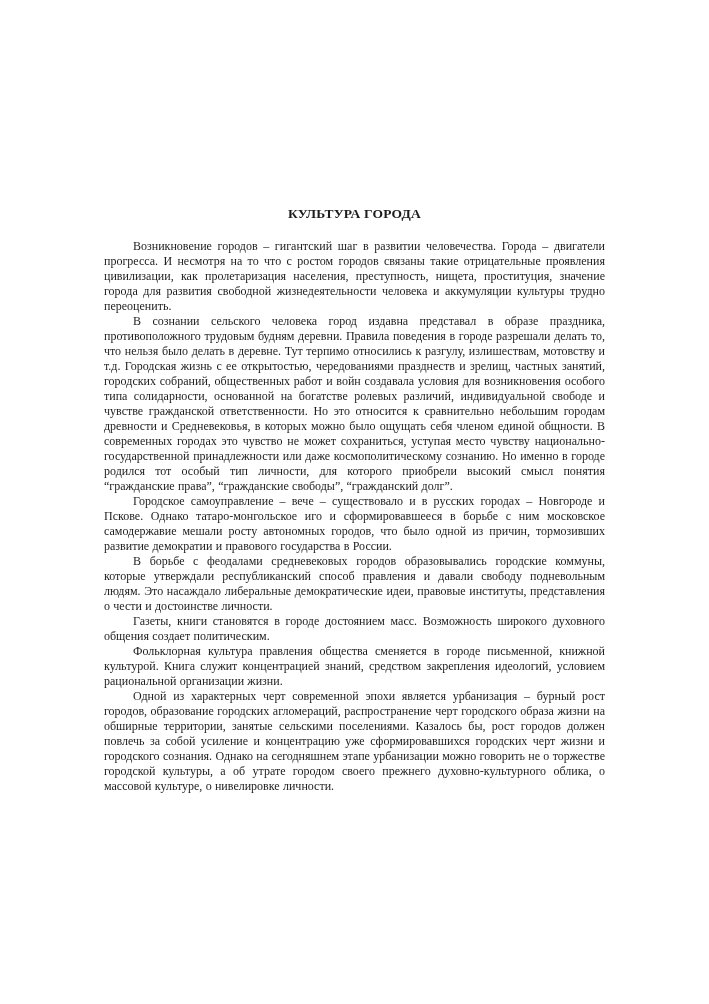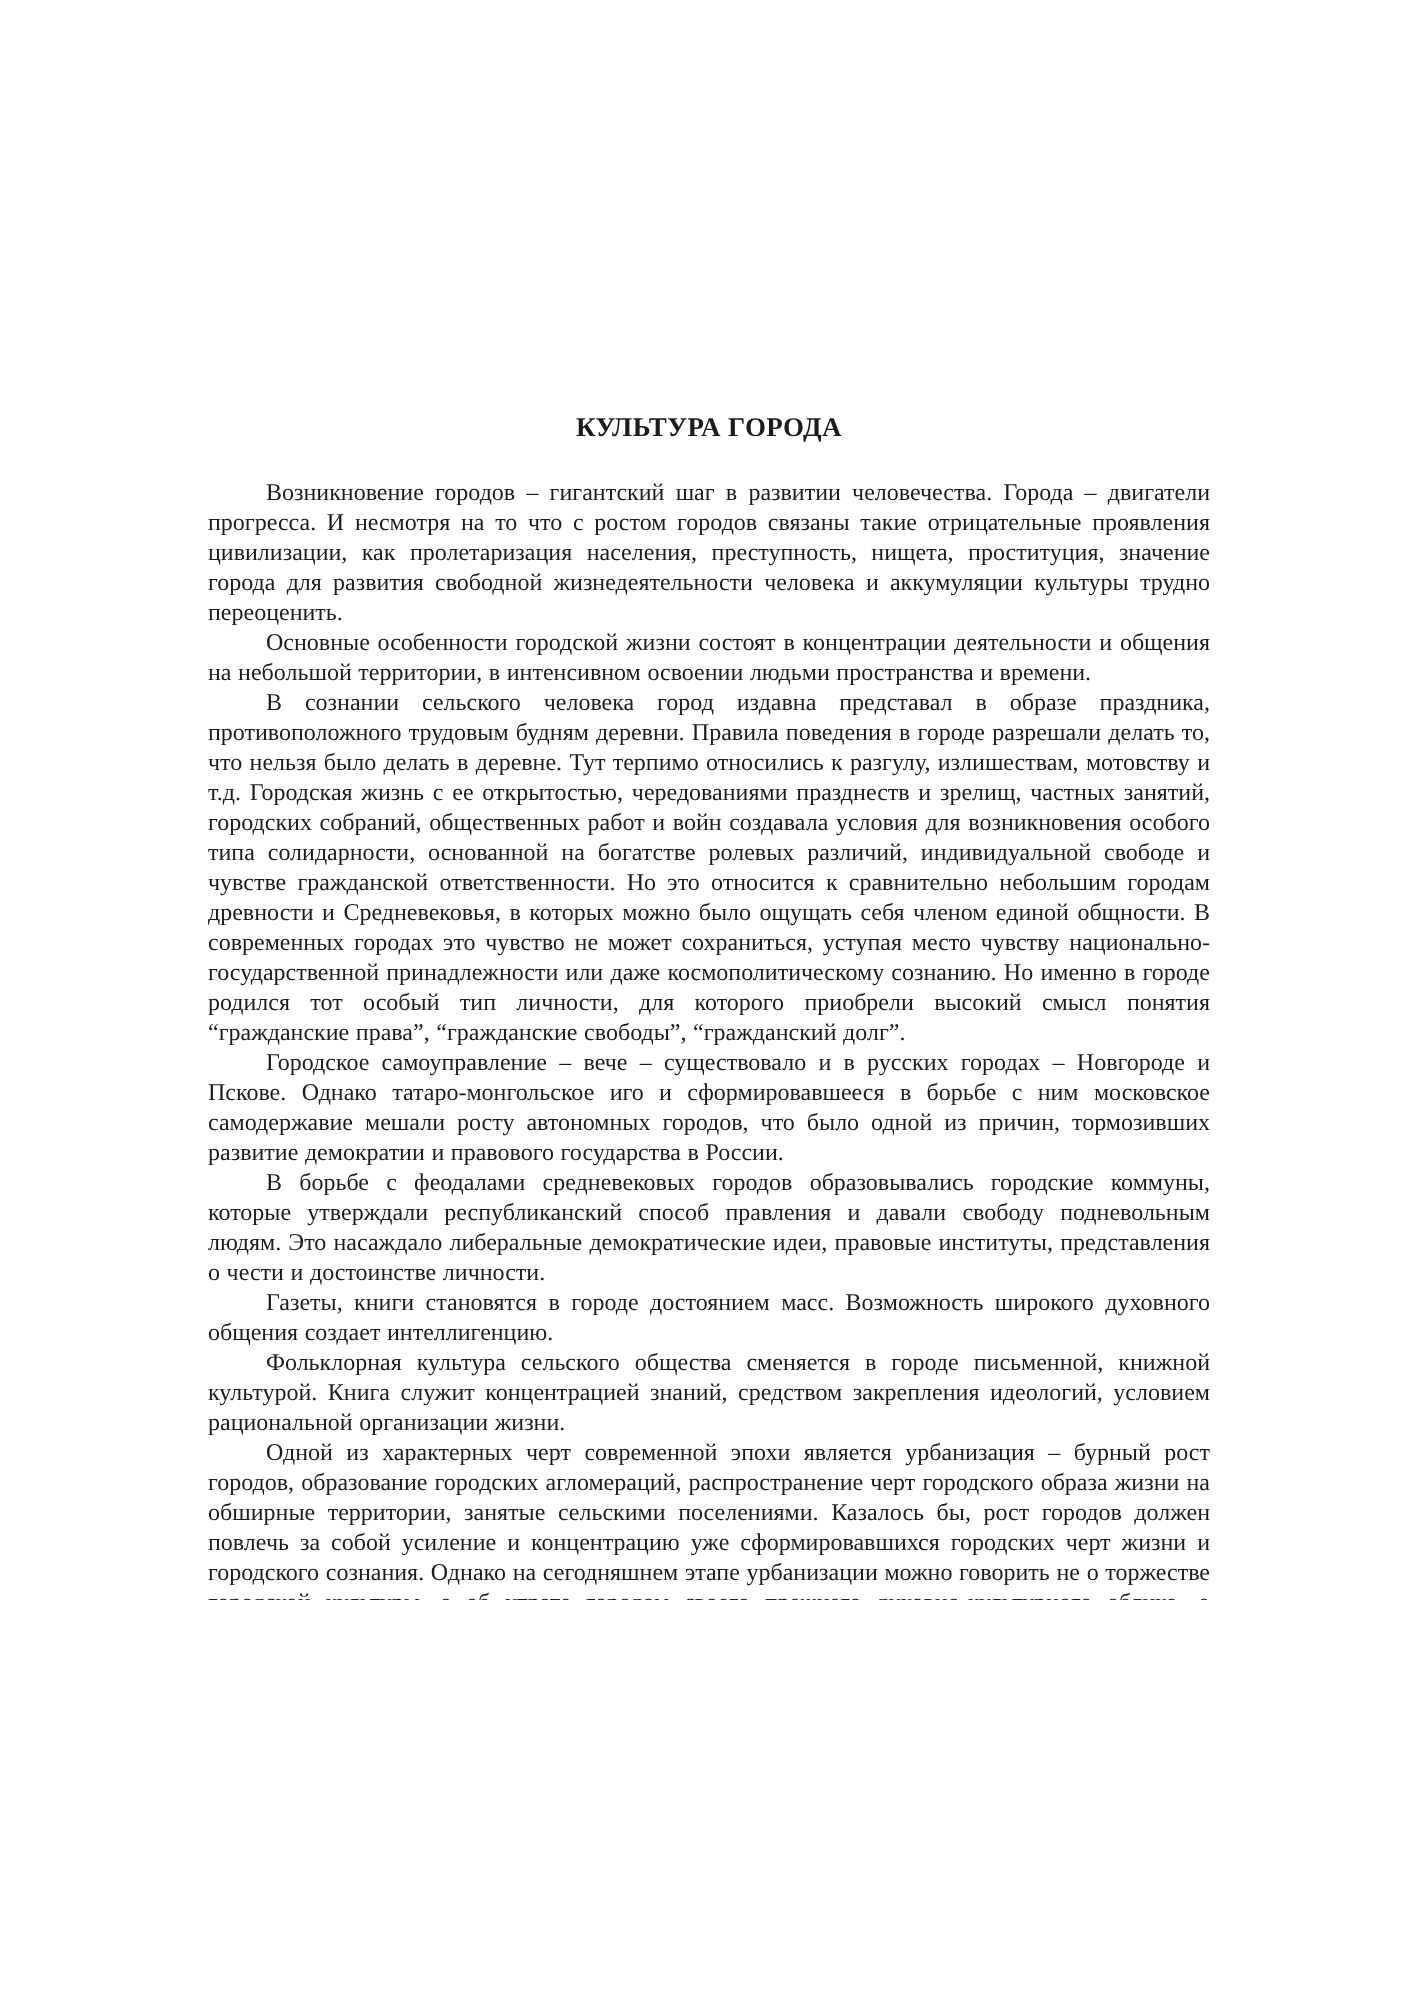--- a/index.html
+++ b/index.html
@@ -50,22 +50,21 @@
     font-size: 12.5px;
   }
 </style>
 </head>
 <body>
 
 <div class="page">
   <div class="content">
     <h1 class="title">КУЛЬТУРА ГОРОДА</h1>
     <p class="para">Возникновение городов – гигантский шаг в развитии человечества. Города – двигатели прогресса. И несмотря на то что с ростом городов связаны такие отрицательные проявления цивилизации, как пролетаризация населения, преступность, нищета, проституция, значение города для развития свободной жизнедеятельности человека и аккумуляции культуры трудно переоценить.</p>
-    <p class="para">Основные особенности городской жизни состоят в концентрации деятельности и общения на небольшой территории, в интенсивном освоении людьми пространства и времени.</p>
     <p class="para">В сознании сельского человека город издавна представал в образе праздника, противоположного трудовым будням деревни. Правила поведения в городе разрешали делать то, что нельзя было делать в деревне. Тут терпимо относились к разгулу, излишествам, мотовству и т.д. Городская жизнь с ее открытостью, чередованиями празднеств и зрелищ, частных занятий, городских собраний, общественных работ и войн создавала условия для возникновения особого типа солидарности, основанной на богатстве ролевых различий, индивидуальной свободе и чувстве гражданской ответственности. Но это относится к сравнительно небольшим городам древности и Средневековья, в которых можно было ощущать себя членом единой общности. В современных городах это чувство не может сохраниться, уступая место чувству национально-государственной принадлежности или даже космополитическому сознанию. Но именно в городе родился тот особый тип личности, для которого приобрели высокий смысл понятия “гражданские права”, “гражданские свободы”, “гражданский долг”.</p>
     <p class="para">Городское самоуправление – вече – существовало и в русских городах – Новгороде и Пскове. Однако татаро-монгольское иго и сформировавшееся в борьбе с ним московское самодержавие мешали росту автономных городов, что было одной из причин, тормозивших развитие демократии и правового государства в России.</p>
     <p class="para">В борьбе с феодалами средневековых городов образовывались городские коммуны, которые утверждали республиканский способ правления и давали свободу подневольным людям. Это насаждало либеральные демократические идеи, правовые институты, представления о чести и достоинстве личности.</p>
-    <p class="para">Газеты, книги становятся в городе достоянием масс. Возможность широкого духовного общения создает интеллигенцию.</p>
-    <p class="para">Фольклорная культура сельского общества сменяется в городе письменной, книжной культурой. Книга служит концентрацией знаний, средством закрепления идеологий, условием рациональной организации жизни.</p>
+    <p class="para">Газеты, книги становятся в городе достоянием масс. Возможность широкого духовного общения создает политическим.</p>
+    <p class="para">Фольклорная культура правления общества сменяется в городе письменной, книжной культурой. Книга служит концентрацией знаний, средством закрепления идеологий, условием рациональной организации жизни.</p>
     <p class="para">Одной из характерных черт современной эпохи является урбанизация – бурный рост городов, образование городских агломераций, распространение черт городского образа жизни на обширные территории, занятые сельскими поселениями. Казалось бы, рост городов должен повлечь за собой усиление и концентрацию уже сформировавшихся городских черт жизни и городского сознания. Однако на сегодняшнем этапе урбанизации можно говорить не о торжестве городской культуры, а об утрате городом своего прежнего духовно-культурного облика, о массовой культуре, о нивелировке личности.</p>
   </div>
   <div class="page-number">53</div>
 </div>
 
 </body></html>

